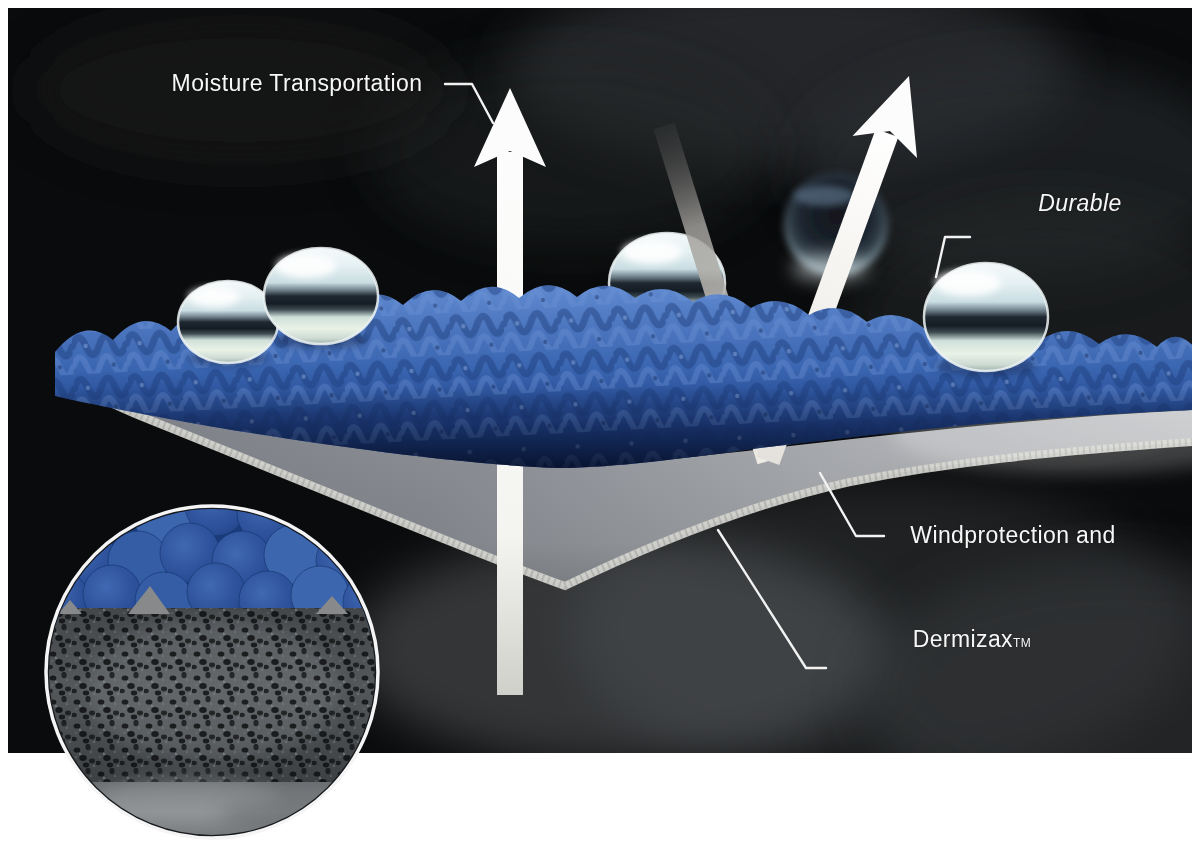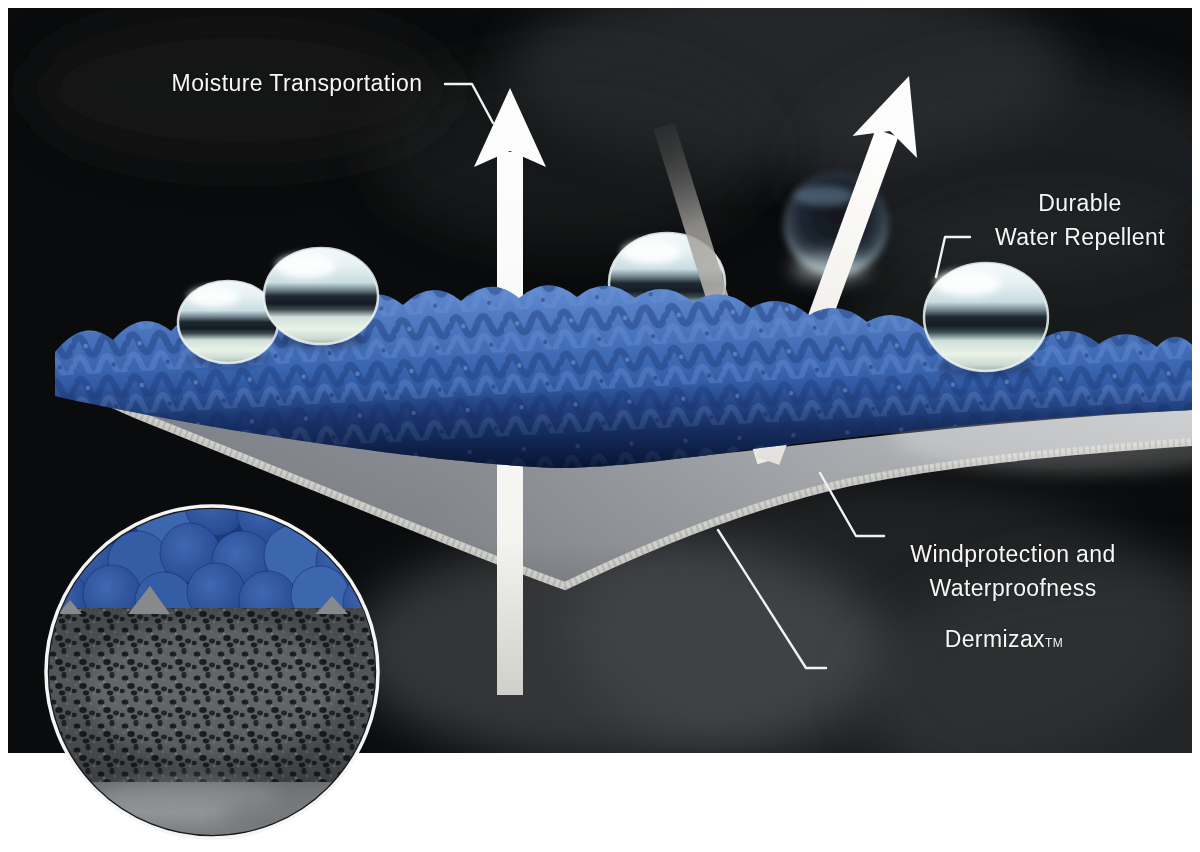--- a/index.html
+++ b/index.html
@@ -9,23 +9,23 @@
     font-family:"Liberation Sans",sans-serif;
   }
   #scene{position:absolute;left:0;top:0;width:1200px;height:852px;}
   .lbl{
     position:absolute;color:#f7f7f7;text-align:center;
     font-size:23px;line-height:34px;letter-spacing:.4px;font-weight:500;
     font-family:"Liberation Sans",sans-serif;
     text-shadow:0 0 2px rgba(0,0,0,.35);
   }
   #lbl-moisture{left:130px;top:66px;width:334px;}
-  #lbl-durable{left:960px;top:186px;width:240px;}
-  #lbl-wind{left:860px;top:518px;width:306px;margin-top:19px;}
-  #lbl-dermizax{left:852px;top:622px;width:304px;}
+  #lbl-durable{left:960px;top:186px;width:240px;font-style:italic;}
+  #lbl-wind{left:860px;top:518px;width:306px;}
+  #lbl-dermizax{left:820px;top:622px;width:304px;}
   .tm{font-size:12px;letter-spacing:.5px;}
 </style>
 </head>
 <body>
 
 <svg id="scene" viewBox="0 0 1200 852">
   <defs>
     <clipPath id="clipCanvas">
         <rect x="8" y="8" width="1184" height="745"></rect>
       </clipPath>
@@ -282,23 +282,21 @@
     </g>
   </g>
 </svg>
 
 <div class="lbl" id="lbl-moisture">
   <div>Moisture Transportation</div>
 </div>
 
 <div class="lbl" id="lbl-durable">
   <div>Durable</div>
-  <div>Water Repellent</div>
 </div>
 
 <div class="lbl" id="lbl-wind">
   <div>Windprotection and</div>
-  <div>Waterproofness</div>
 </div>
 
 <div class="lbl" id="lbl-dermizax">
   <div><span>Dermizax</span><span class="tm">TM</span></div>
 </div>
 
 </body></html>

